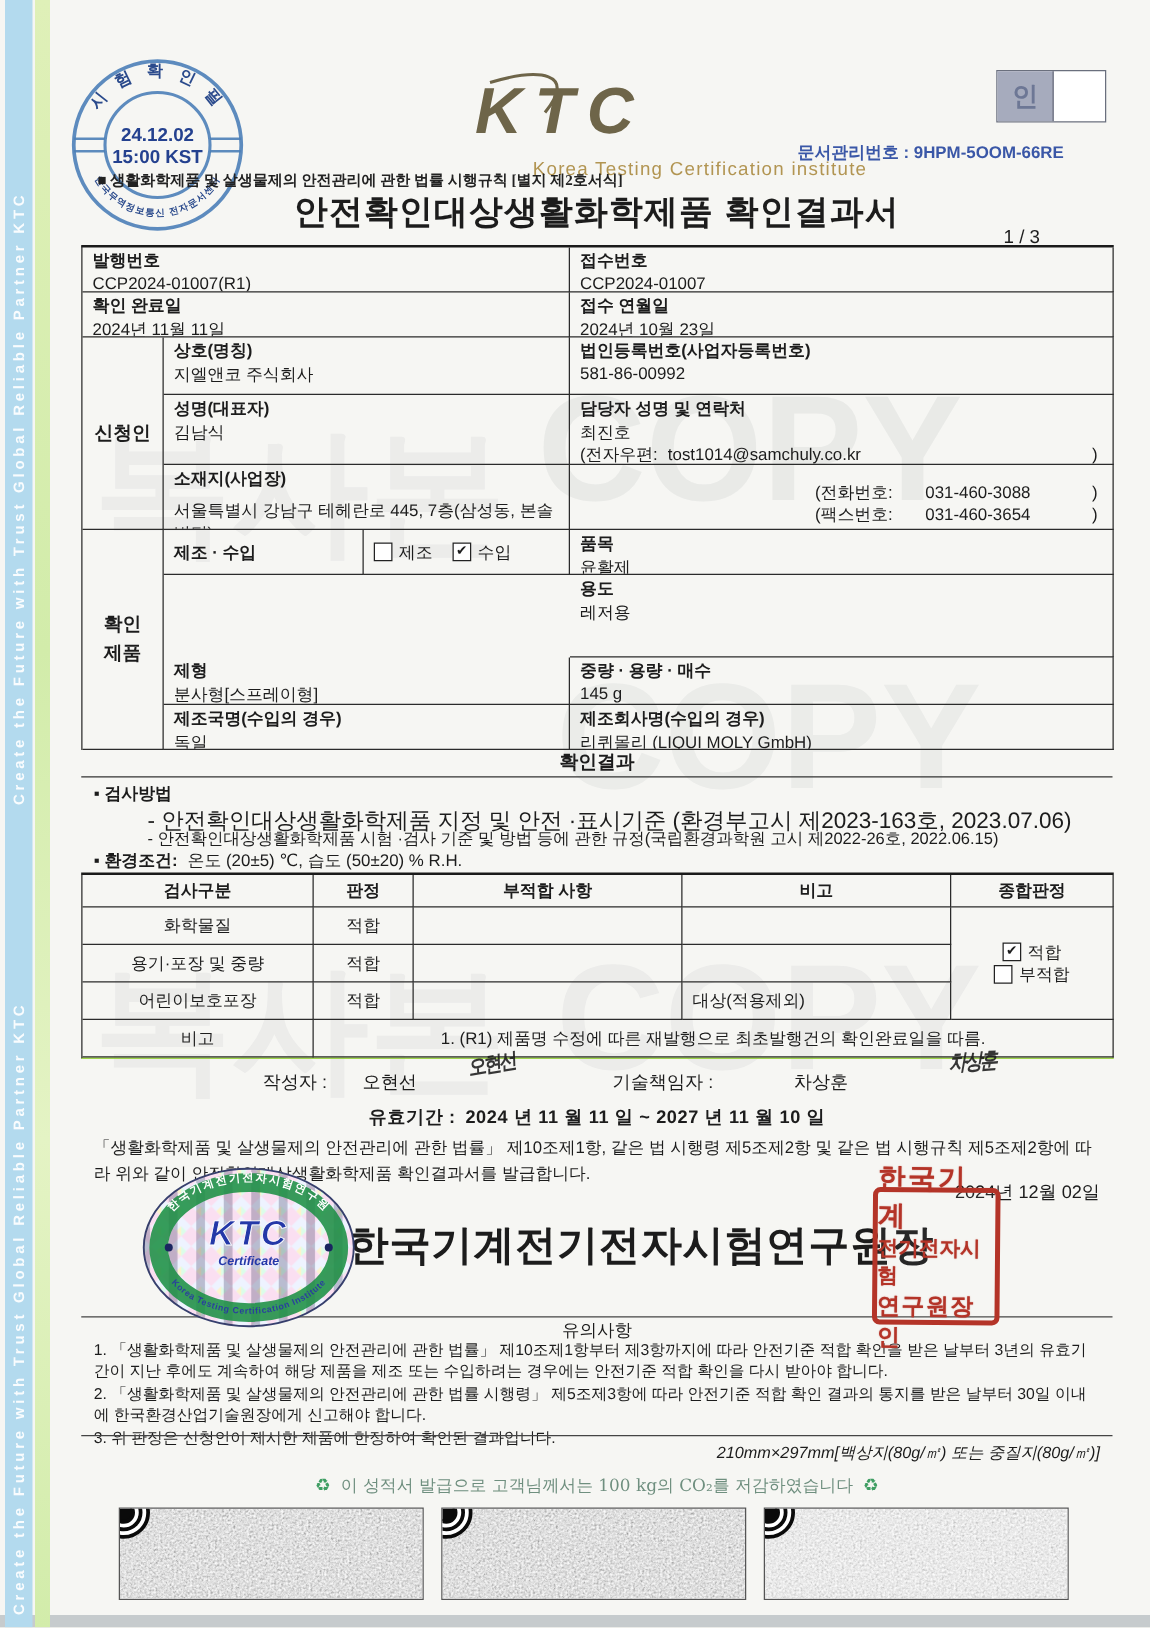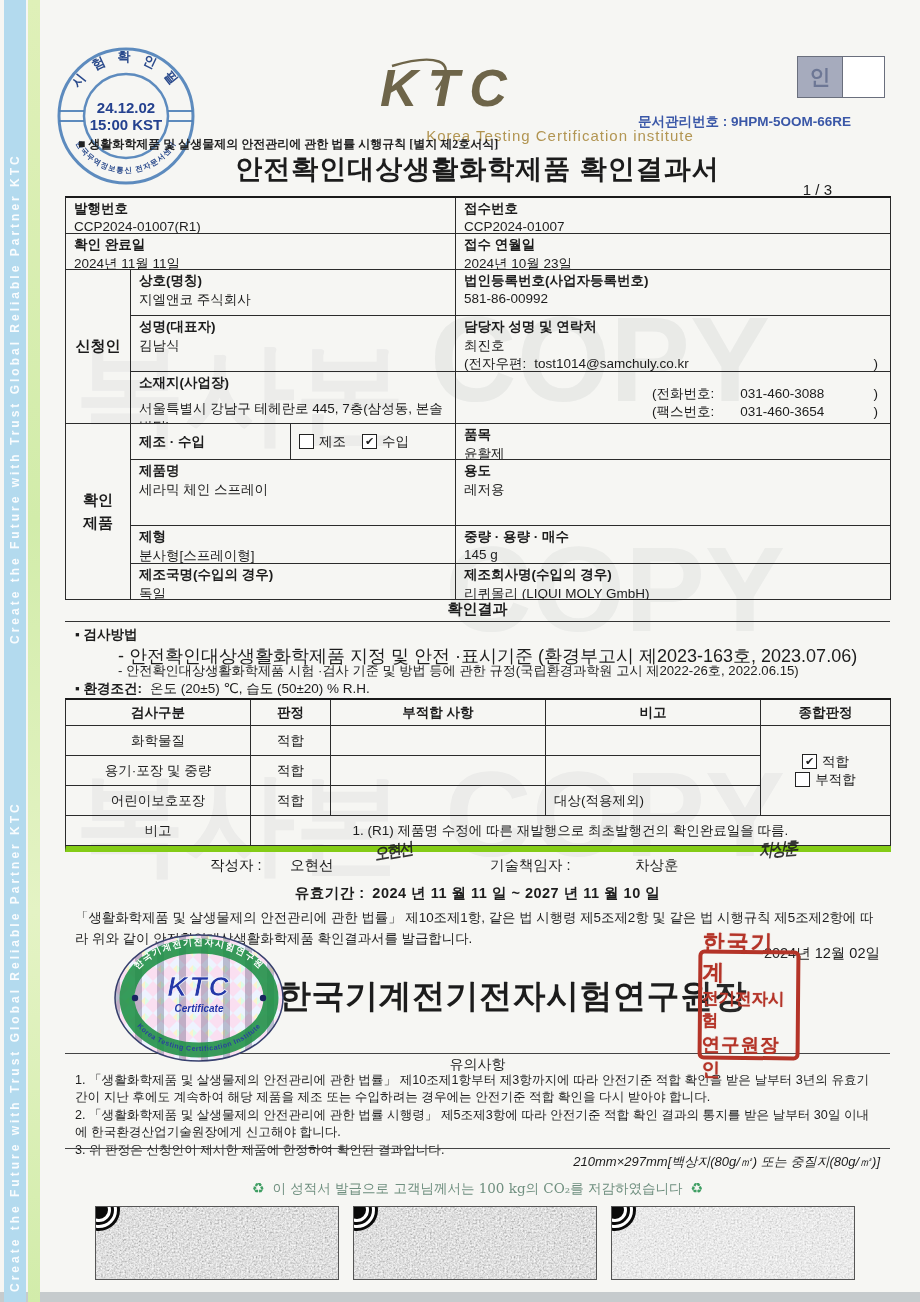--- a/index.html
+++ b/index.html
@@ -66,21 +66,21 @@
   .hline{left:65px;width:825px;border-top:1.5px solid #333;height:0;}
   .l620{top:621px;}
   .method{left:75px;top:626px;font-weight:700;font-size:13.5px;}
   .mline1{left:118px;top:644px;font-size:18px;}
   .mline2{left:118px;top:662px;font-size:13.2px;}
   .envrow{left:75px;top:680px;font-size:13.5px;display:flex;gap:8px;}
   .envrow b{font-weight:700;}
   .t2{left:65px;top:698px;width:825px;display:grid;
       grid-template-columns:185px 80px 215px 215px 130px;
       grid-template-rows:26px 30px 30px 30px 30px;
-      border-left:1px solid #2b2b2b;border-top:2px solid #1a1a1a;border-bottom:6px solid #84cc16;}
+      border-left:1px solid #2b2b2b;border-top:2px solid #1a1a1a;border-bottom:1px solid #84cc16;}
   .t2>div{border-right:1px solid #2b2b2b;border-bottom:1px solid #2b2b2b;font-size:13.5px;
           display:flex;align-items:center;justify-content:center;padding:0 8px;}
   .t2 .hd{font-weight:700;}
   .t2 .left{justify-content:flex-start;}
   .c-overall{grid-column:5;grid-row:2/5;flex-direction:column;align-items:flex-start;
              justify-content:space-around;padding-left:16px;}
   .c-remark-v{grid-column:2/6;justify-content:flex-start;font-size:13px;}
   
   .signrow{left:65px;top:846px;width:825px;height:44px;}
   .signrow span{position:absolute;font-size:14.5px;}
@@ -251,24 +251,20 @@
         <span>제조</span>
       </span>
       <span class="cb">
         <span class="box">✔</span>
         <span>수입</span>
       </span>
     </div>
     <div class="c-item">
       <div class="lab">품목</div>
       <div class="val">윤활제</div>
-    </div>
-    <div class="c-pname">
-      <div class="lab">제품명</div>
-      <div class="val">세라믹 체인 스프레이</div>
     </div>
     <div class="c-use">
       <div class="lab">용도</div>
       <div class="val">레저용</div>
     </div>
     <div class="c-form">
       <div class="lab">제형</div>
       <div class="val">분사형[스프레이형]</div>
     </div>
     <div class="c-weight">

